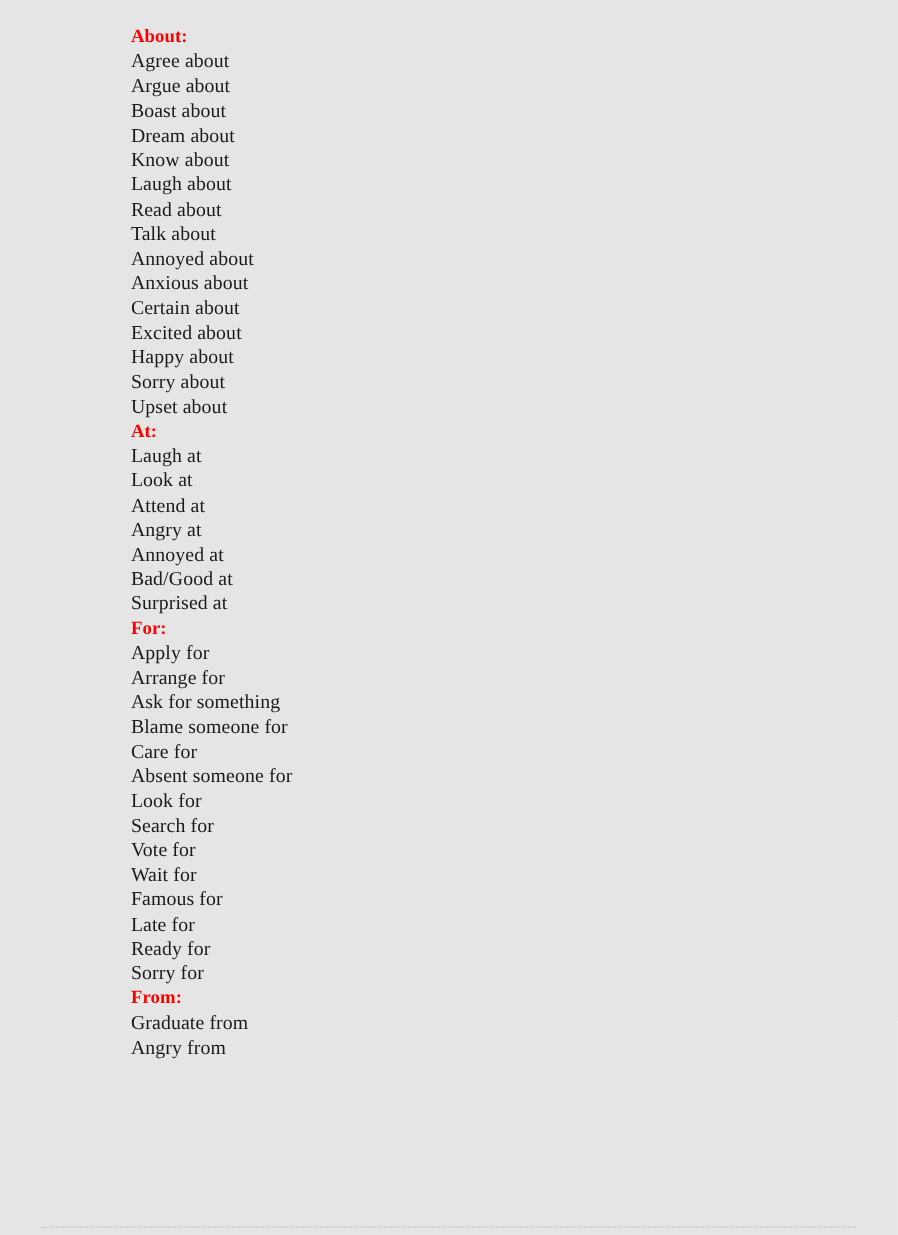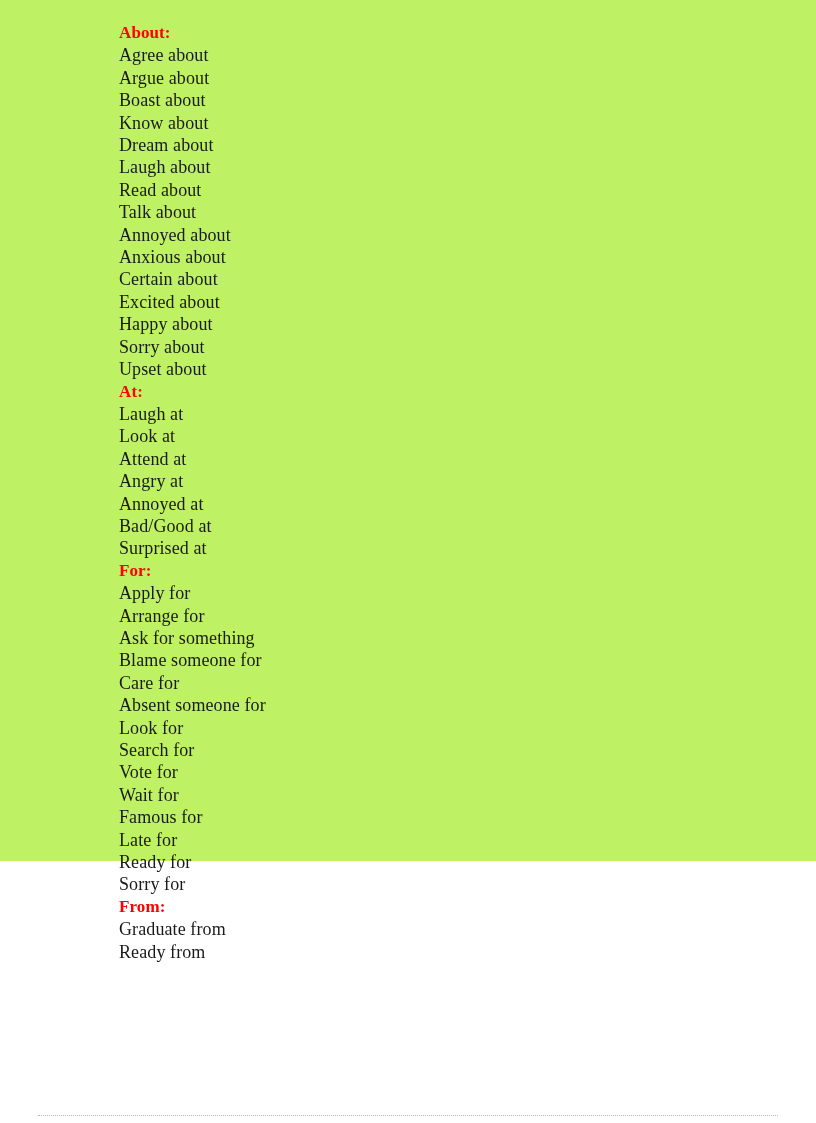--- a/index.html
+++ b/index.html
@@ -14,22 +14,22 @@
     position: relative;
     overflow: hidden;
     font-family: "Liberation Serif", "DejaVu Serif", serif;
     -webkit-font-smoothing: antialiased;
   }
   #page {
     position: absolute;
     left: 0;
     top: 0;
     width: 816px;
-    height: 861px;
-    background: #bef264;
+    height: 1123px;
+    background: #e5e5e5;
   }
   #content {
     position: absolute;
     left: 119px;
     top: 22px;
     width: 640px;
   }
   .section {
     margin: 0;
     padding: 0;
@@ -68,22 +68,22 @@
 
 <div id="page">
 
   <div id="content">
 
     <div class="section">
       <span class="section-heading">About:</span>
       <span class="entry">Agree about</span>
       <span class="entry">Argue about</span>
       <span class="entry">Boast about</span>
+      <span class="entry">Dream about</span>
       <span class="entry">Know about</span>
-      <span class="entry">Dream about</span>
       <span class="entry">Laugh about</span>
       <span class="entry">Read about</span>
       <span class="entry">Talk about</span>
       <span class="entry">Annoyed about</span>
       <span class="entry">Anxious about</span>
       <span class="entry">Certain about</span>
       <span class="entry">Excited about</span>
       <span class="entry">Happy about</span>
       <span class="entry">Sorry about</span>
       <span class="entry">Upset about</span>
@@ -114,20 +114,20 @@
       <span class="entry">Wait for</span>
       <span class="entry">Famous for</span>
       <span class="entry">Late for</span>
       <span class="entry">Ready for</span>
       <span class="entry">Sorry for</span>
     </div>
 
     <div class="section">
       <span class="section-heading">From:</span>
       <span class="entry">Graduate from</span>
-      <span class="entry">Ready from</span>
+      <span class="entry">Angry from</span>
     </div>
 
   </div>
 
   <div id="footer-rule"></div>
 
 </div>
 
 </body></html>

